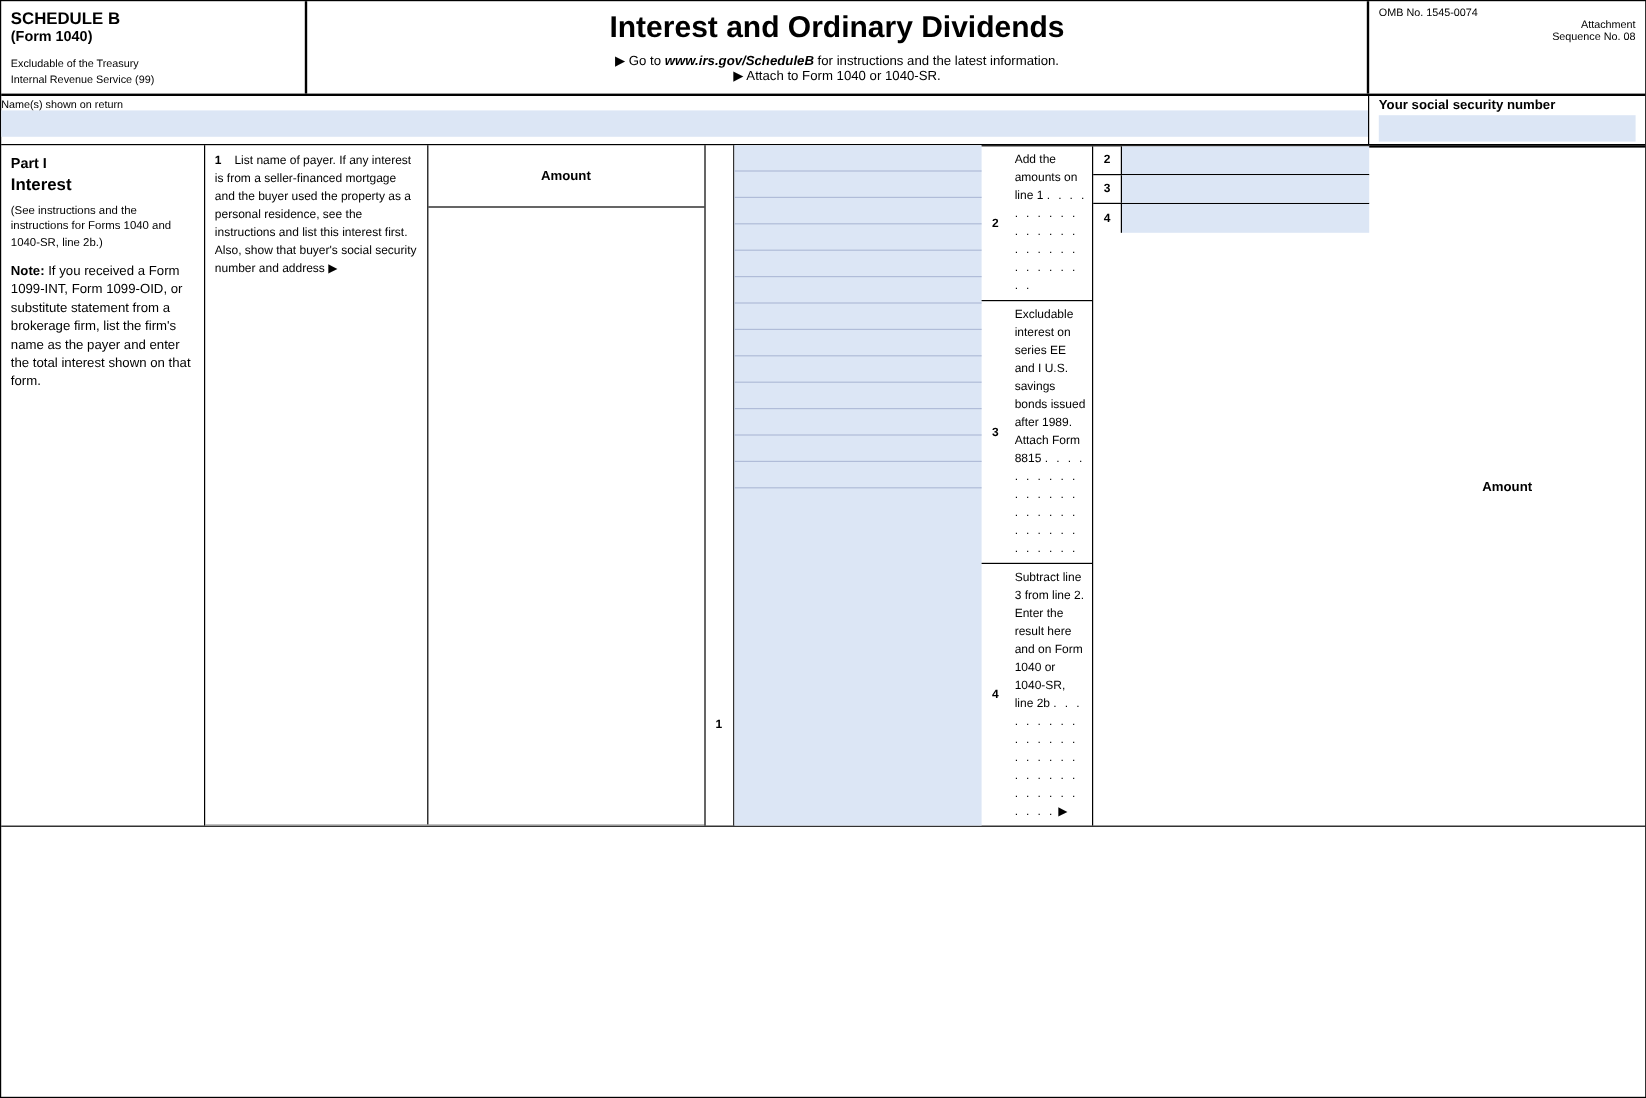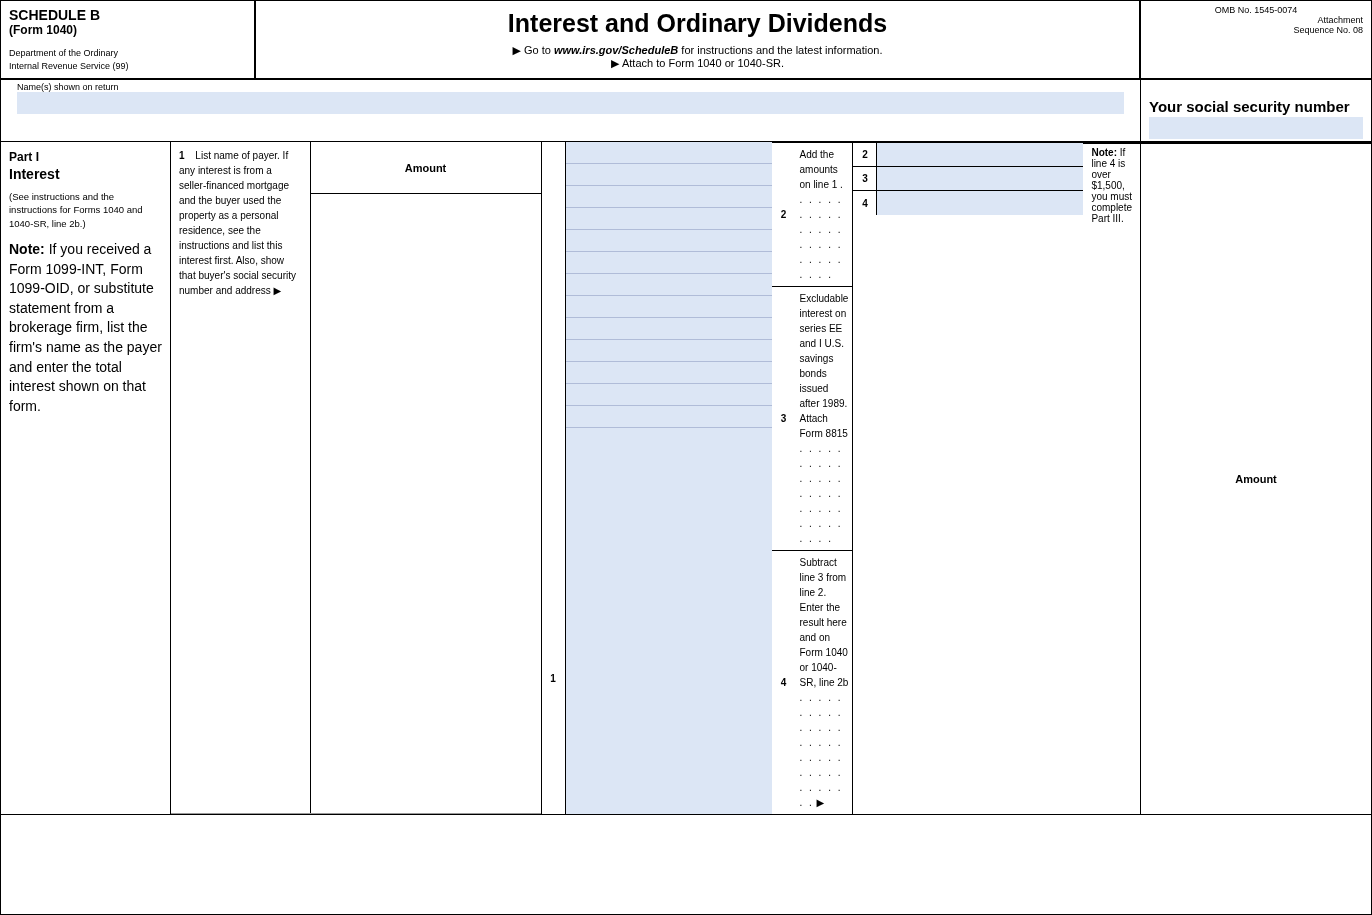--- a/index.html
+++ b/index.html
@@ -60,21 +60,21 @@
       font-style: italic;
     }
     .header-right {
       width: 230px;
       padding: 4px 8px;
       display: flex;
       flex-direction: column;
     }
     .header-right .omb {
       font-size: 9px;
-      text-align: center;
+      text-align: left;
     }
     .year-display {
       display: flex;
       align-items: baseline;
       justify-content: flex-end;
     }
     .year-2020 {
       font-size: 52px;
       font-weight: bold;
       line-height: 1;
@@ -83,34 +83,33 @@
       font-size: 9px;
       text-align: right;
     }
     
     .name-row {
       display: flex;
       border-bottom: 1px solid #000;
     }
     .name-cell {
       flex: 1;
-      padding: 2px 16px;
+      padding: 2px 0;
       font-size: 9px;
       border-right: 1px solid #000;
     }
     .name-input-area {
       background: #dce6f5;
       height: 22px;
     }
     .ssn-cell {
       width: 230px;
       padding: 2px 8px;
-      font-size: 15px;
-      font-weight: bold;
-      margin-top: 16px;
+      font-size: 11px;
+      font-weight: bold;
     }
     
     .main-content {
       display: flex;
       border-bottom: 1px solid #000;
     }
     
     .sidebar {
       width: 170px;
       border-right: 1px solid #000;
@@ -125,40 +124,40 @@
       font-size: 14px;
       font-weight: bold;
       margin-top: 2px;
     }
     .sidebar-instructions {
       font-size: 9.5px;
       margin-top: 8px;
       line-height: 1.4;
     }
     .sidebar-note {
-      font-size: 14px;
+      font-size: 11px;
       margin-top: 10px;
       line-height: 1.4;
     }
     .dots {
       letter-spacing: 2px;
       color: #000;
     }
   </style>
 </head>
 <body>
 
 <div class="page">
 
   <div class="header">
     <div class="header-left">
       <div class="schedule-title">SCHEDULE B</div>
       <div class="form-sub">(Form 1040)</div>
       <div class="dept-info">
-        <div>Department of the Ordinary</div>
+        <div>Excludable of the Treasury</div>
         <div>Internal Revenue Service (99)</div>
       </div>
     </div>
     <div class="header-center">
       <div class="main-title">Interest and Ordinary Dividends</div>
       <div class="instructions">
         <span>▶ Go to <b>www.irs.gov/ScheduleB</b> for instructions and the latest information.</span><br>
         <span>▶ Attach to Form 1040 or 1040-SR.</span>
       </div>
     </div>
@@ -289,23 +288,19 @@
           </div>
 
           <div style="display:flex; min-height:24px;">
             <div style="width:24px; font-weight:bold; font-size:10px; display:flex; align-items:center; justify-content:center; border-right:1px solid #000;">4</div>
             <div style="flex:1; background:#dce6f5;"></div>
           </div>
         </div>
       </div>
 
       <div style="display:flex; border-top:2px solid #000;">
-        <div style="flex:1; padding:3px 8px; font-size:10px; border-right:1px solid #000;">
-          <span style="font-weight:bold;">Note: </span>
-          <span>If line 4 is over $1,500, you must complete Part III.</span>
-        </div>
         <div style="width:230px; font-weight:bold; font-size:11px; text-align:center; padding:3px 4px; display:flex; align-items:center; justify-content:center;">Amount</div>
       </div>
 
     </div>
   </div>
 
 </div>
 
 </body></html>

